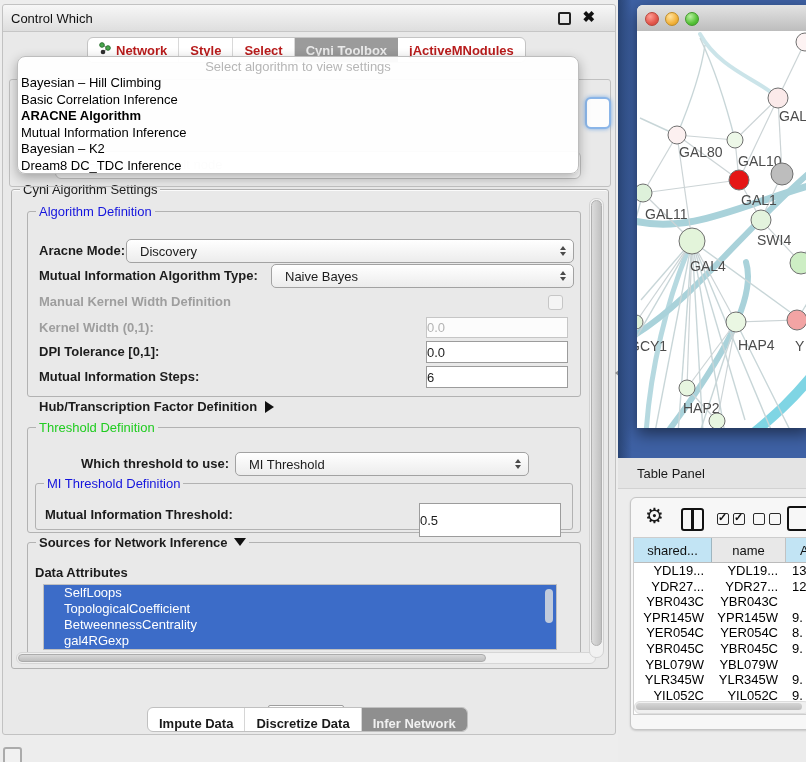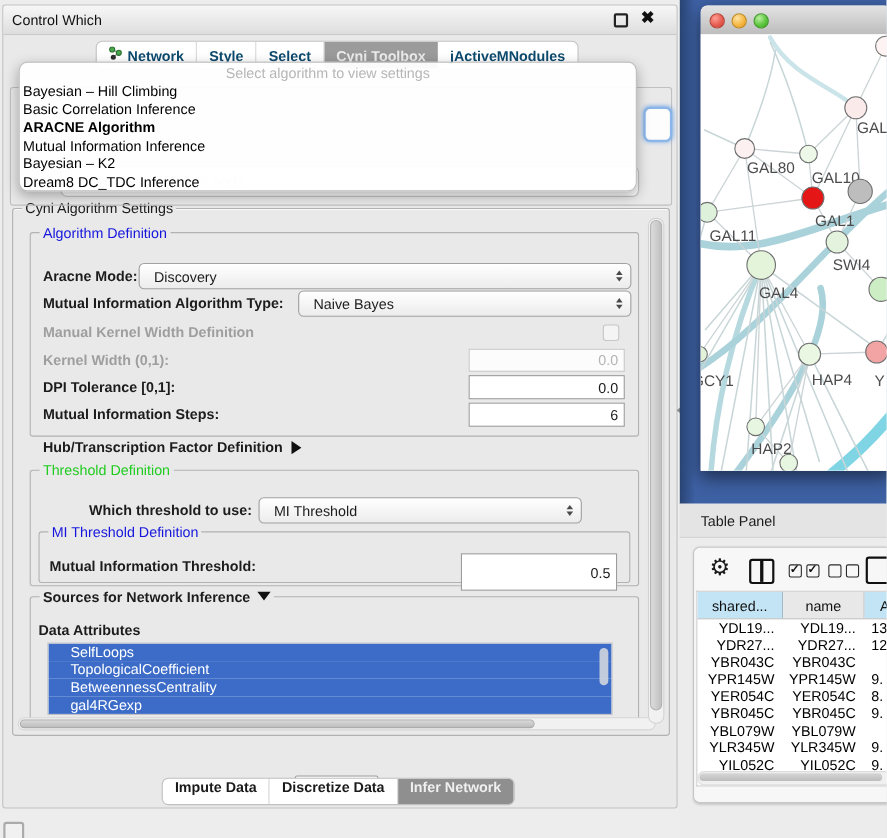--- a/index.html
+++ b/index.html
@@ -8,21 +8,21 @@
   
   .cp{position:absolute;left:2px;top:4px;width:612px;height:729px;background:#e9e9e9;
       border:1px solid #c2c2c2;border-radius:3px}
   .cp-titlebar{position:absolute;top:0;left:0;right:0;height:26px;
       background:linear-gradient(#f7f7f7,#dedede);border-bottom:1px solid #c6c6c6;border-radius:3px 3px 0 0}
   .cp-title{position:absolute;left:8px;top:6px;color:#111}
   .float-icon{position:absolute;right:44px;top:7px;width:9px;height:9px;border:2px solid #222;border-radius:2px}
   .close-icon{position:absolute;right:20px;top:4px;font-size:15px;font-weight:bold;color:#111;line-height:16px}
   .cp-tabs{position:absolute;top:32px;left:84px;height:24px;display:flex;background:#fff;
       border:1px solid #c4c4c4;border-radius:6px;overflow:hidden;align-items:stretch;font-weight:bold}
-  .cp-tab{padding:0 11px;display:flex;align-items:center;gap:5px;color:#0c4a6e;border-right:1px solid #d9d9d9}
+  .cp-tab{padding:0 11px;display:flex;align-items:center;gap:5px;color:#b91c1c;border-right:1px solid #d9d9d9}
   .cp-tab:last-child{border-right:none}
   .cp-tab.selected{background:#9b9b9b;color:#ececec;border-right:none}
   
   .ghost-group{position:absolute;left:6px;top:74px;width:600px;height:106px;border:1px solid #c0c0c0;border-radius:3px;z-index:1}
   .focus-frag{position:absolute;left:582px;top:92px;width:22px;height:28px;background:#fdfdfd;
       border:2px solid #8ab5e8;border-radius:6px;box-shadow:0 0 4px rgba(110,165,230,.9);z-index:2}
   .ghost-combo{position:absolute;left:52px;top:146px;width:526px;height:28px;border:1px solid #c4c4c4;
       border-radius:6px;background:#fcfcfc;z-index:1;color:#c9c9c9;line-height:26px;padding-left:14px;
       box-sizing:border-box;overflow:hidden}
   
@@ -40,39 +40,39 @@
   .grp{position:absolute;border:1px solid #b2b2b2;border-radius:3px}
   .lbl{position:absolute;font-weight:bold;white-space:nowrap}
   .lbl.gray{color:#9e9e9e}
   .combo{position:absolute;display:flex;align-items:center;background:linear-gradient(#ffffff,#ececec);
       border:1px solid #a2a2a2;border-radius:5px;box-sizing:border-box;padding-left:13px}
   .spin{margin-left:auto;margin-right:7px;display:flex;flex-direction:column;gap:2px}
   .spin i{width:0;height:0;border-left:3.5px solid transparent;border-right:3.5px solid transparent;display:block}
   .spin .up{border-bottom:4px solid #4a4a4a}
   .spin .dn{border-top:4px solid #4a4a4a}
   .field{position:absolute;background:#fff;border:1px solid #9c9c9c;display:flex;align-items:center;
-      justify-content:flex-end;padding-right:5px;box-sizing:border-box}
+      padding-right:5px;box-sizing:border-box}
   .field.disabled{border-color:#c6c6c6;color:#b4b4b4;background:#fcfcfc}
   .checkbox{position:absolute;width:13px;height:13px;border:1px solid #c6c6c6;border-radius:3px;background:#f4f4f4}
   .arrow-right{display:inline-block;width:0;height:0;border-top:6px solid transparent;border-bottom:6px solid transparent;
       border-left:9px solid #111;vertical-align:-2px;margin-left:8px}
   .arrow-down{display:inline-block;width:0;height:0;border-left:6px solid transparent;border-right:6px solid transparent;
       border-top:8px solid #111;vertical-align:1px;margin-left:6px}
   .attr-list{position:absolute;left:31px;top:394px;width:512px;height:64px;background:#fff;border:1px solid #c0c0c0;overflow:hidden}
   .attr-item{height:16px;line-height:16px;background:#3c6cc8;color:#fff;padding-left:20px}
   .list-thumb{position:absolute;right:3px;top:4px;width:8px;height:34px;background:#cfd6de;border-radius:4px;opacity:.9}
   .vscroll{position:absolute;right:4px;top:8px;width:13px;height:458px;background:#f1f1f1;border:1px solid #d2d2d2;border-radius:7px}
   .vscroll .thumb{margin:1px;height:444px;background:linear-gradient(90deg,#dcdcdc,#c0c0c0);border-radius:6px;border:1px solid #b0b0b0}
   .hscroll{position:absolute;left:4px;top:462px;width:578px;height:10px;background:#f1f1f1;border:1px solid #d6d6d6;border-radius:6px}
   .hscroll .thumb{margin:1px;width:466px;height:6px;background:linear-gradient(#d8d8d8,#bebebe);border-radius:4px;border:1px solid #ababab}
   .apply-btn{position:absolute;left:265px;top:700px;width:74px;height:24px;background:linear-gradient(#ffffff,#e4e4e4);
       border:1px solid #9e9e9e;border-radius:2px;display:flex;align-items:center;justify-content:center;font-size:14px}
   .btabs{position:absolute;top:702px;left:144px;height:23px;display:flex;background:#fff;border:1px solid #c0c0c0;
       border-radius:6px;overflow:hidden;align-items:stretch;font-weight:bold}
-  .btab{padding:0 11px;display:flex;align-items:flex-start;color:#1a1a1a;border-right:1px solid #d6d6d6}
+  .btab{padding:0 11px;display:flex;align-items:flex-end;color:#1a1a1a;border-right:1px solid #d6d6d6}
   .btab:last-child{border-right:none}
   .btab.selected{background:#8f8f8f;color:#f0f0f0}
   .corner-btn{position:absolute;left:3px;top:747px;width:15px;height:14px;border:2px solid #ababab;border-radius:3px;background:#f1f1f1}
   .divider-arrow{position:absolute;left:615px;top:369px;width:0;height:0;border-top:4px solid transparent;
       border-bottom:4px solid transparent;border-right:5px solid #8f8f8f}
   
   .desktop{position:absolute;left:618px;top:0;width:188px;height:458px;
       background:linear-gradient(90deg,#294474 0,#3e61a4 14px,#3e61a4 100%)}
   .mac-window{position:absolute;left:637px;top:5px;width:173px;height:423px;background:#fff;
       border-radius:6px 6px 0 0;box-shadow:0 6px 16px rgba(0,0,0,.5)}

